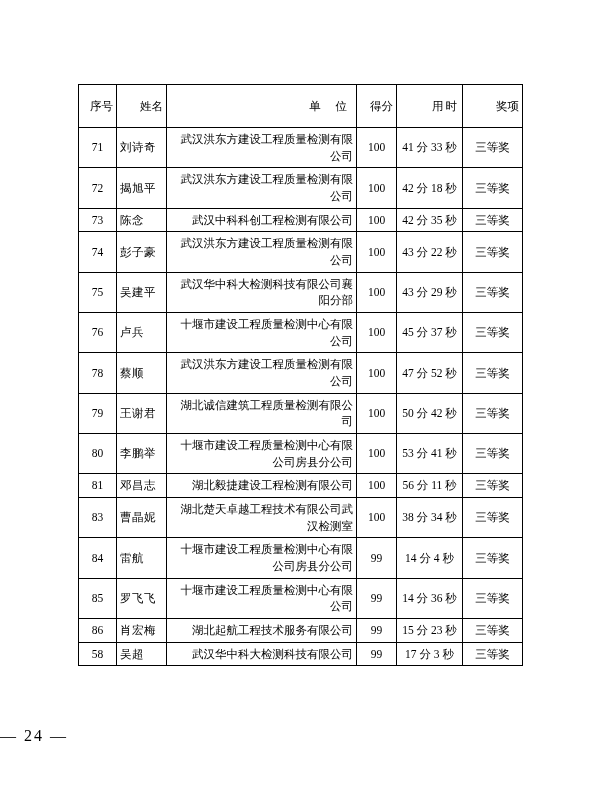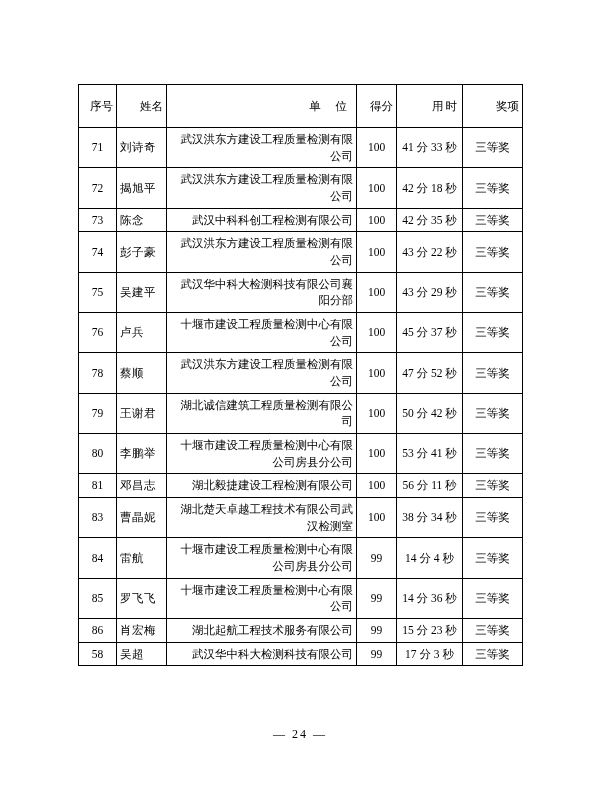--- a/index.html
+++ b/index.html
@@ -59,22 +59,21 @@
 
   .name-cell {
     text-align: left;
     letter-spacing: 0.5px;
   }
   .page-footer {
     position: absolute;
     left: 0;
     right: 0;
     top: 727px;
-    text-align: center;
-    font-size: 12px;
+    font-size: 16px;
     letter-spacing: 2px;
   }
 </style>
 </head>
 <body>
 
 <div class="page">
 
   <div class="table-wrap">
     <table class="score-table">

